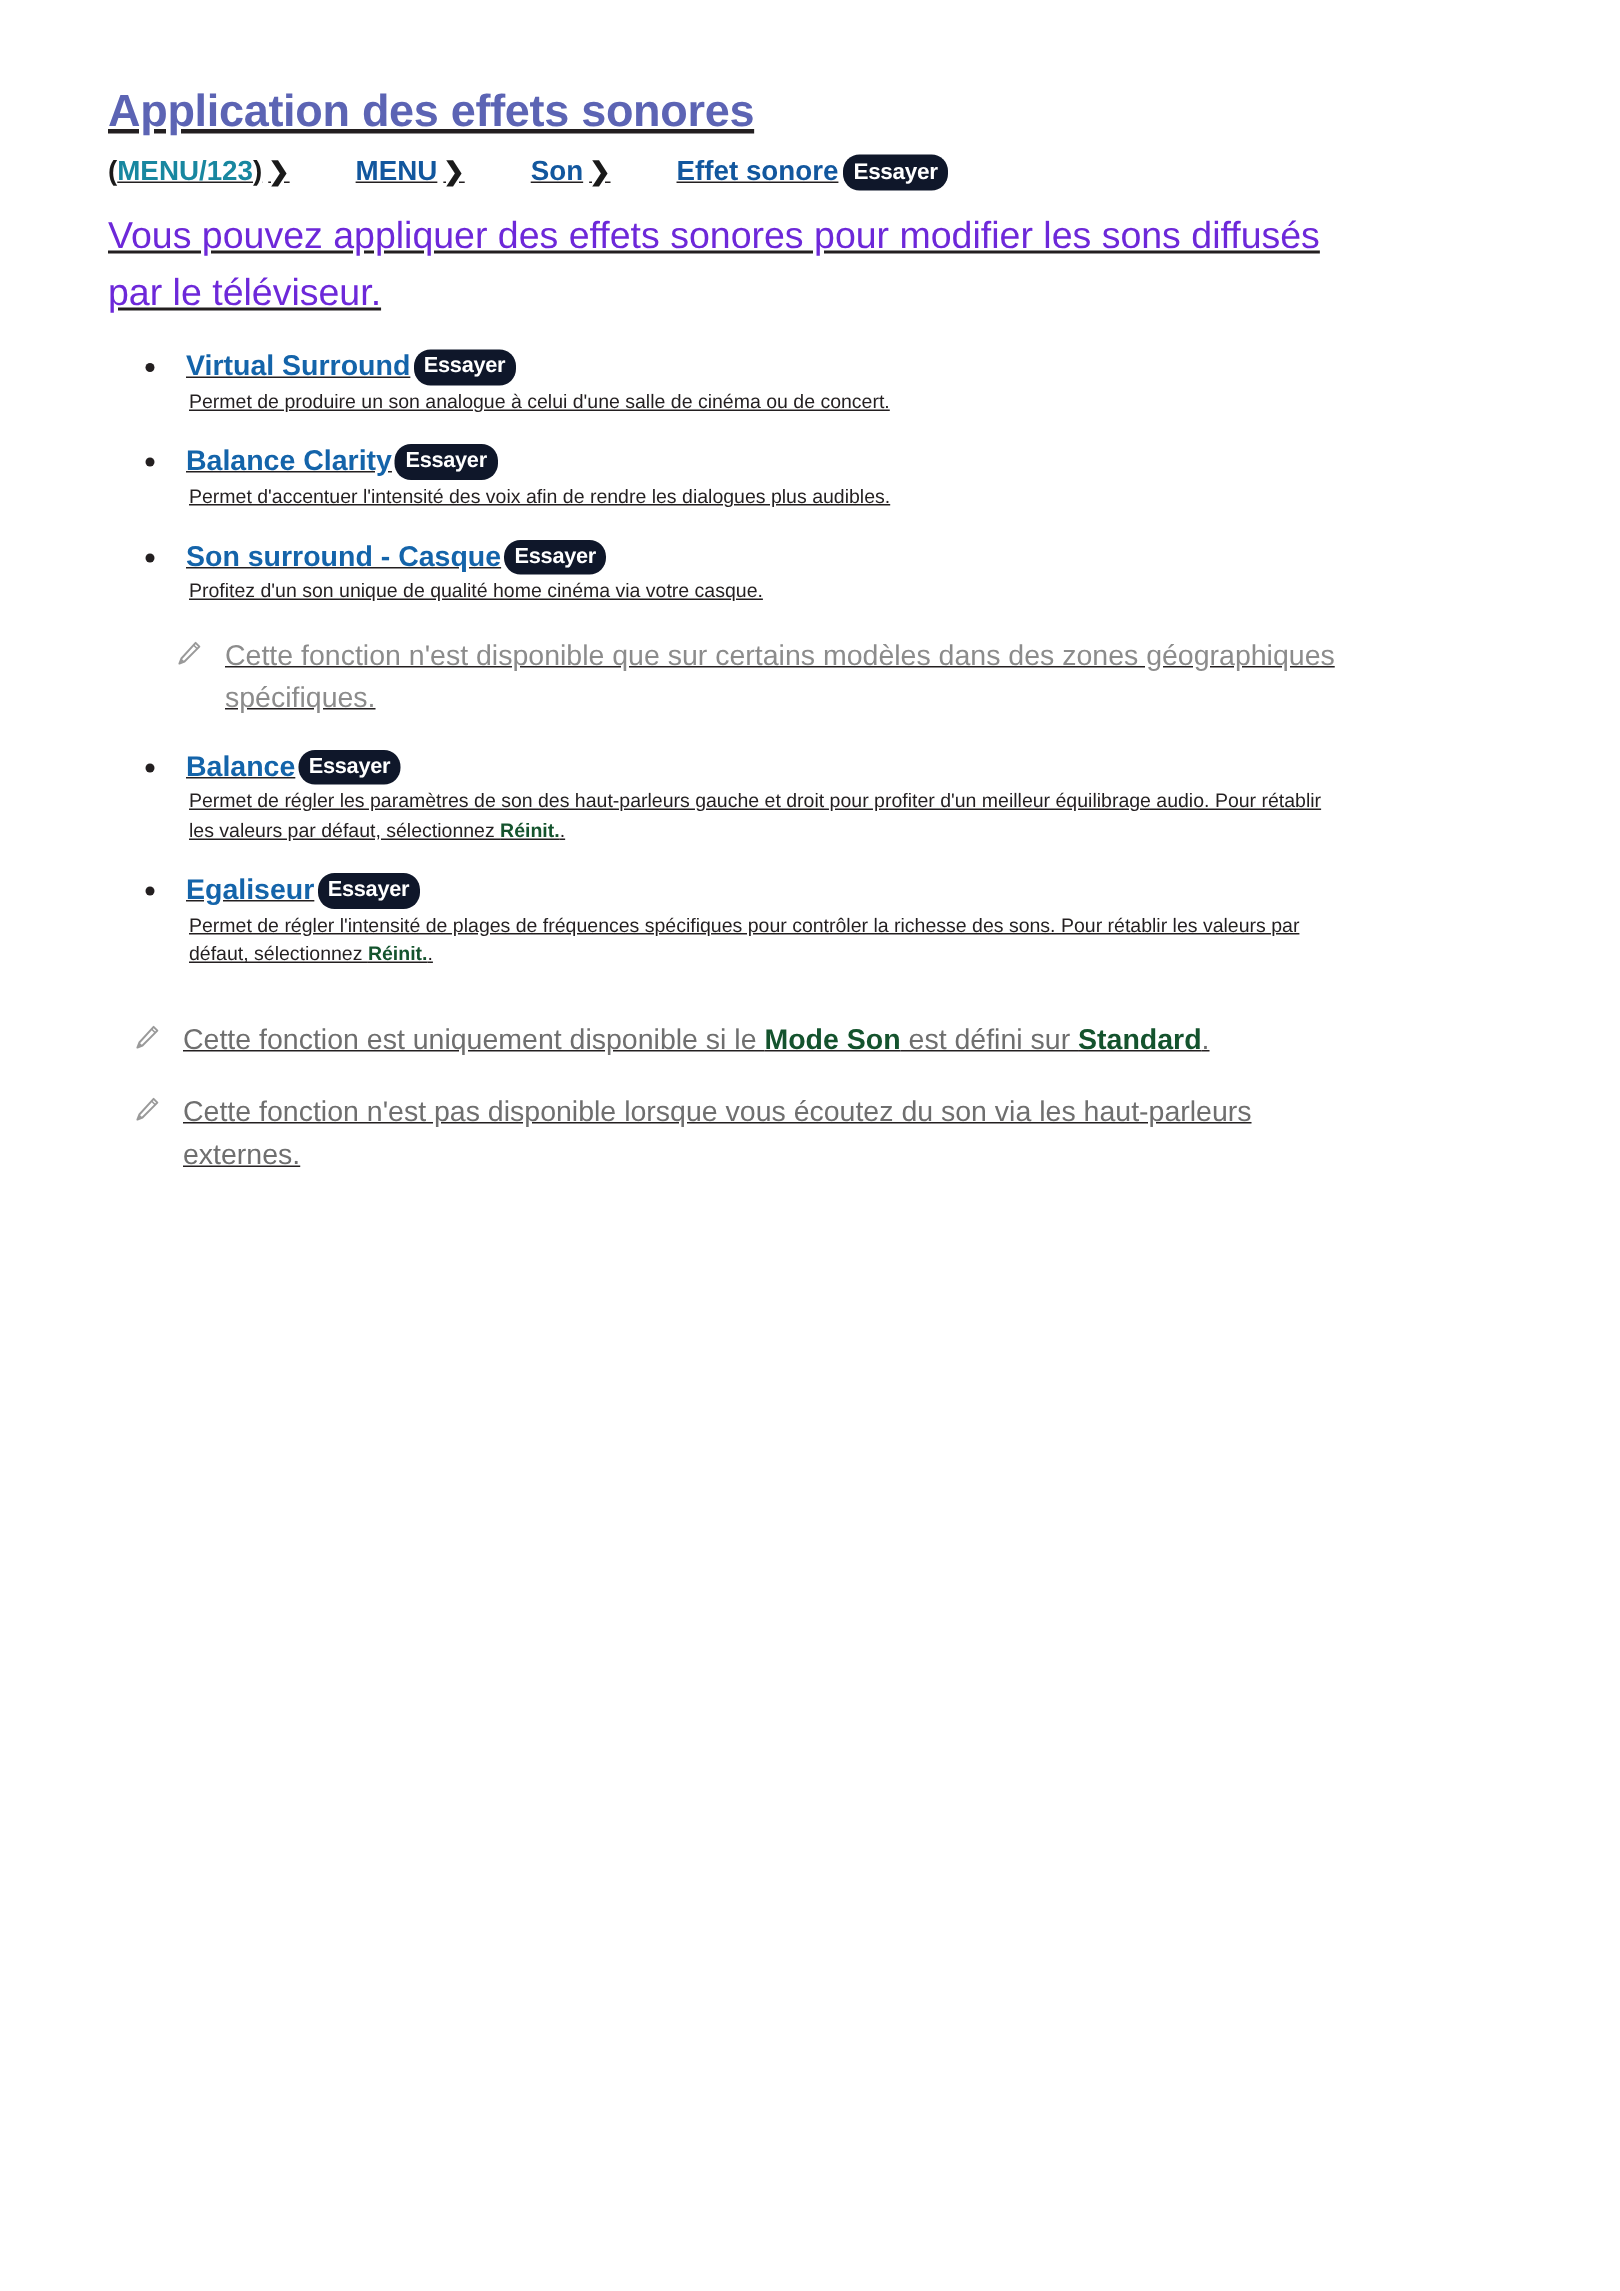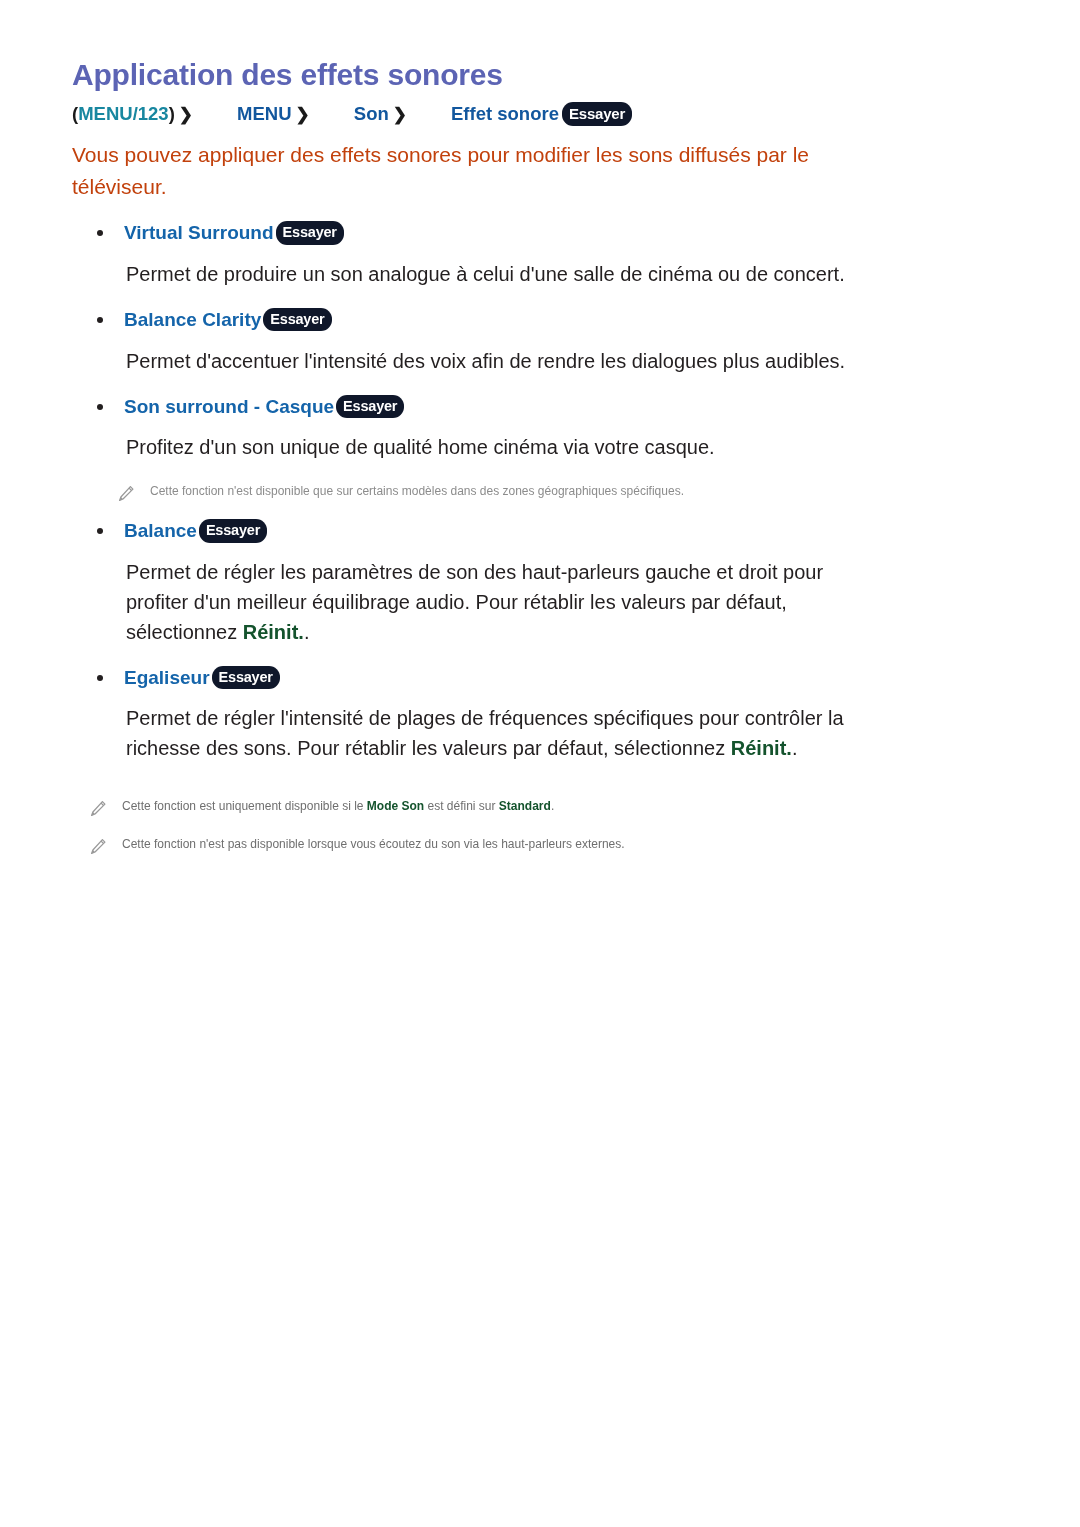--- a/index.html
+++ b/index.html
@@ -13,20 +13,21 @@
     font-family: "Liberation Sans", sans-serif;
     color: #231f20;
     overflow: hidden;
   }
   .page {
     position: relative;
     width: 972px;
     height: 1527px;
     box-sizing: border-box;
     padding: 56px 72px 0 72px;
+    text-decoration: underline;
   }
 
   
   .page-title {
     font-size: 30px;
     font-weight: bold;
     color: #5c64b4;
     letter-spacing: -0.2px;
     margin: 0 0 6px 0;
     line-height: 1.25;
@@ -65,23 +66,23 @@
     letter-spacing: -0.2px;
   }
   .breadcrumb .pill {
     font-size: 15px;
     vertical-align: 1px;
     margin-left: 3px;
   }
 
   
   .intro {
-    font-size: 21px;
-    line-height: 1.5;
-    color: #c2410c;
+    font-size: 25px;
+    line-height: 1.5;
+    color: #6d28d9;
     margin: 0 0 14px 0;
   }
 
   
   .bullet-block { margin: 0 0 0 0; }
   .bullet-row {
     position: relative;
     padding-left: 52px;
     margin-top: 18px;
   }
@@ -96,39 +97,38 @@
     background: #231f20;
   }
   .bullet-heading {
     font-size: 19px;
     font-weight: bold;
     color: #1464aa;
     line-height: 1.35;
     white-space: nowrap;
   }
   .bullet-desc {
-    font-size: 20px;
+    font-size: 13px;
     line-height: 1.5;
     color: #231f20;
     padding-left: 54px;
-    margin-top: 13px;
   }
   .bullet-desc.wide { padding-right: 10px; }
 
   .inline-blue {
     color: #14532d;
     font-weight: bold;
   }
 
   
   .note-row {
     position: relative;
     padding-left: 78px;
     margin-top: 20px;
-    font-size: 12px;
+    font-size: 19px;
     line-height: 1.5;
   }
   .note-row.indented { padding-left: 78px; }
   .note-row.outdented { padding-left: 50px; }
   .note-gray { color: #8c8c8c; }
   .note-dark { color: #6f6f6f; }
   .note-icon {
     position: absolute;
     top: 2px;
     width: 20px;

